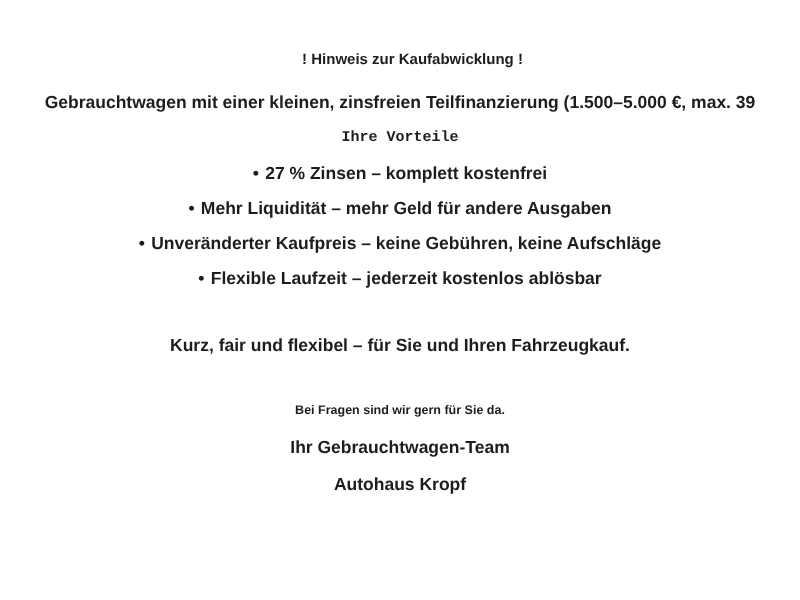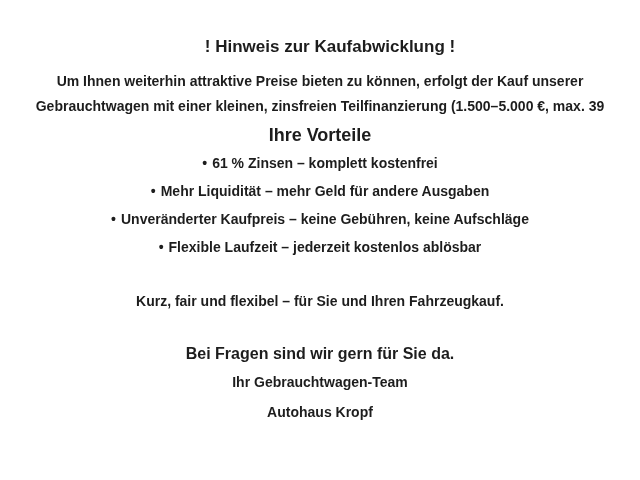--- a/index.html
+++ b/index.html
@@ -11,38 +11,39 @@
     font-weight: bold;
     overflow: hidden;
   }
   .notice {
     width: 640px;
     height: 480px;
     text-align: center;
     padding-top: 38px;
   }
   .title {
-    font-size: 17px;
+    font-size: 12px;
     line-height: 18px;
     white-space: nowrap;
     padding-left: 20px;
   }
   .intro {
     margin-top: 13px;
   }
   .intro-line {
     display: block;
     font-size: 14px;
     line-height: 25px;
     white-space: nowrap;
   }
   .benefits-heading {
     margin-top: 4px;
-    font-size: 18px;
+    font-size: 12px;
     line-height: 25px;
+    font-family: Liberation Mono, monospace;
   }
   .benefits {
     list-style: none;
     margin-top: 1px;
   }
   .benefit-item {
     font-size: 14px;
     line-height: 28px;
     white-space: nowrap;
   }
@@ -51,47 +52,46 @@
   }
   .tagline {
     margin-top: 28px;
     font-size: 14px;
     line-height: 25px;
     white-space: nowrap;
     text-align: center;
   }
   .closing {
     margin-top: 27px;
-    font-size: 16px;
+    font-size: 10px;
     line-height: 25px;
     white-space: nowrap;
   }
   .sig-line {
     margin-top: 2px;
     font-size: 14px;
     line-height: 28px;
     white-space: nowrap;
   }
 </style>
 </head>
 <body>
 
 <main class="notice">
 
   <h1 class="title">! Hinweis zur Kaufabwicklung !</h1>
 
   <p class="intro">
-    <span class="intro-line">Um Ihnen weiterhin attraktive Preise bieten zu können, erfolgt der Kauf unserer</span>
     <span class="intro-line">Gebrauchtwagen mit einer kleinen, zinsfreien Teilfinanzierung (1.500–5.000 €, max. 39</span>
   </p>
 
   <h2 class="benefits-heading">Ihre Vorteile</h2>
 
   <ul class="benefits">
-    <li class="benefit-item"><span class="bullet">•</span><span>61 % Zinsen – komplett kostenfrei</span></li>
+    <li class="benefit-item"><span class="bullet">•</span><span>27 % Zinsen – komplett kostenfrei</span></li>
     <li class="benefit-item"><span class="bullet">•</span><span>Mehr Liquidität – mehr Geld für andere Ausgaben</span></li>
     <li class="benefit-item"><span class="bullet">•</span><span>Unveränderter Kaufpreis – keine Gebühren, keine Aufschläge</span></li>
     <li class="benefit-item"><span class="bullet">•</span><span>Flexible Laufzeit – jederzeit kostenlos ablösbar</span></li>
   </ul>
 
   <p class="tagline">Kurz, fair und flexibel – für Sie und Ihren Fahrzeugkauf.</p>
 
   <p class="closing">Bei Fragen sind wir gern für Sie da.</p>
 
   <p class="sig-line">Ihr Gebrauchtwagen-Team</p>

